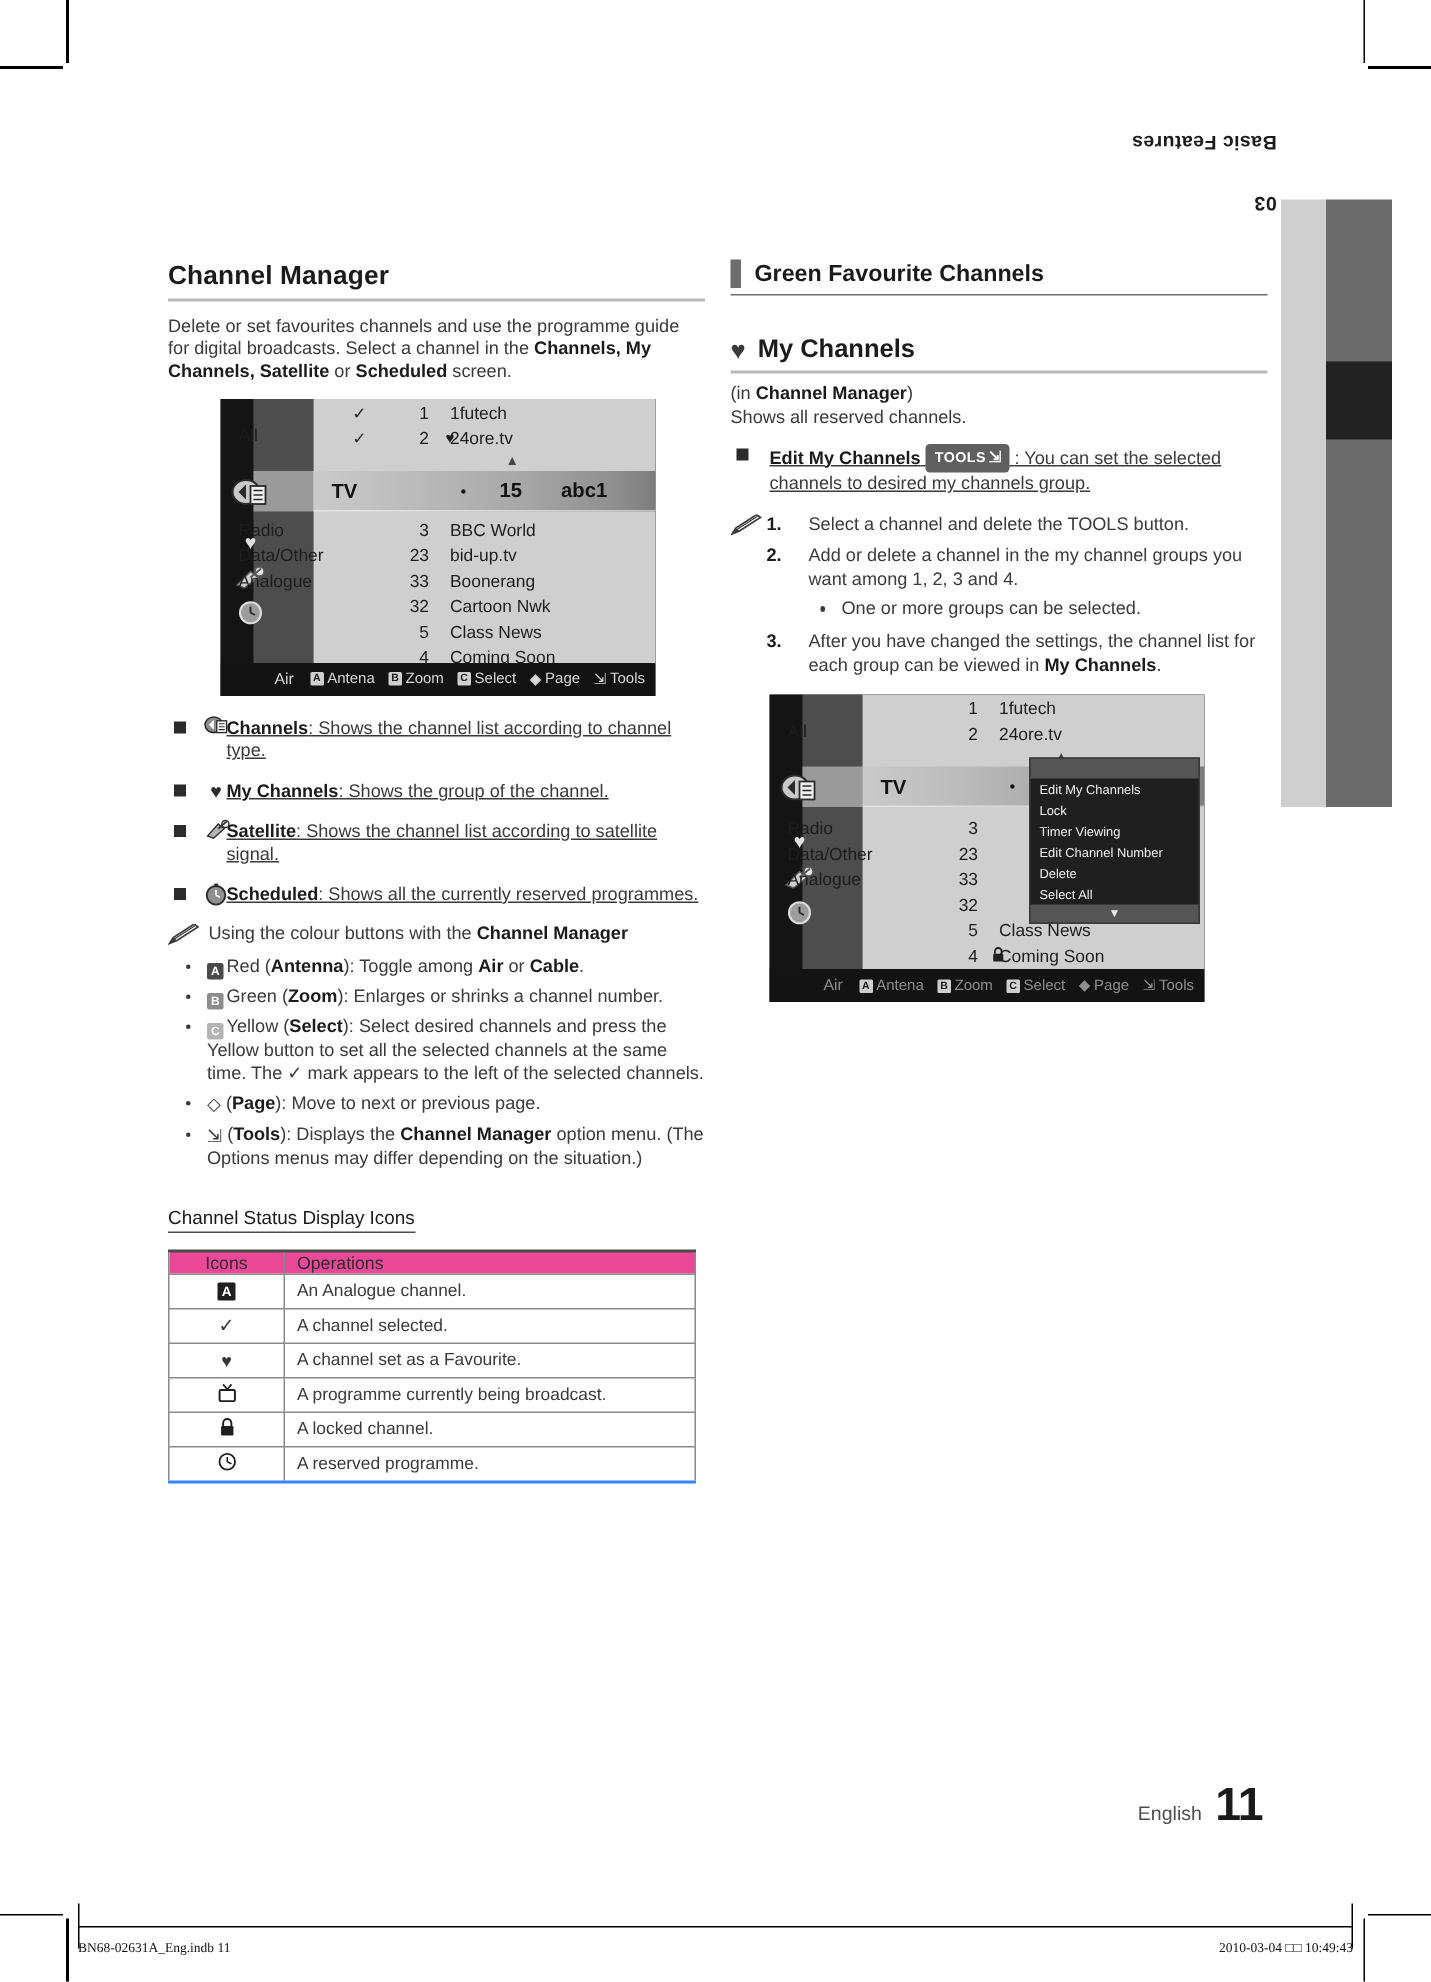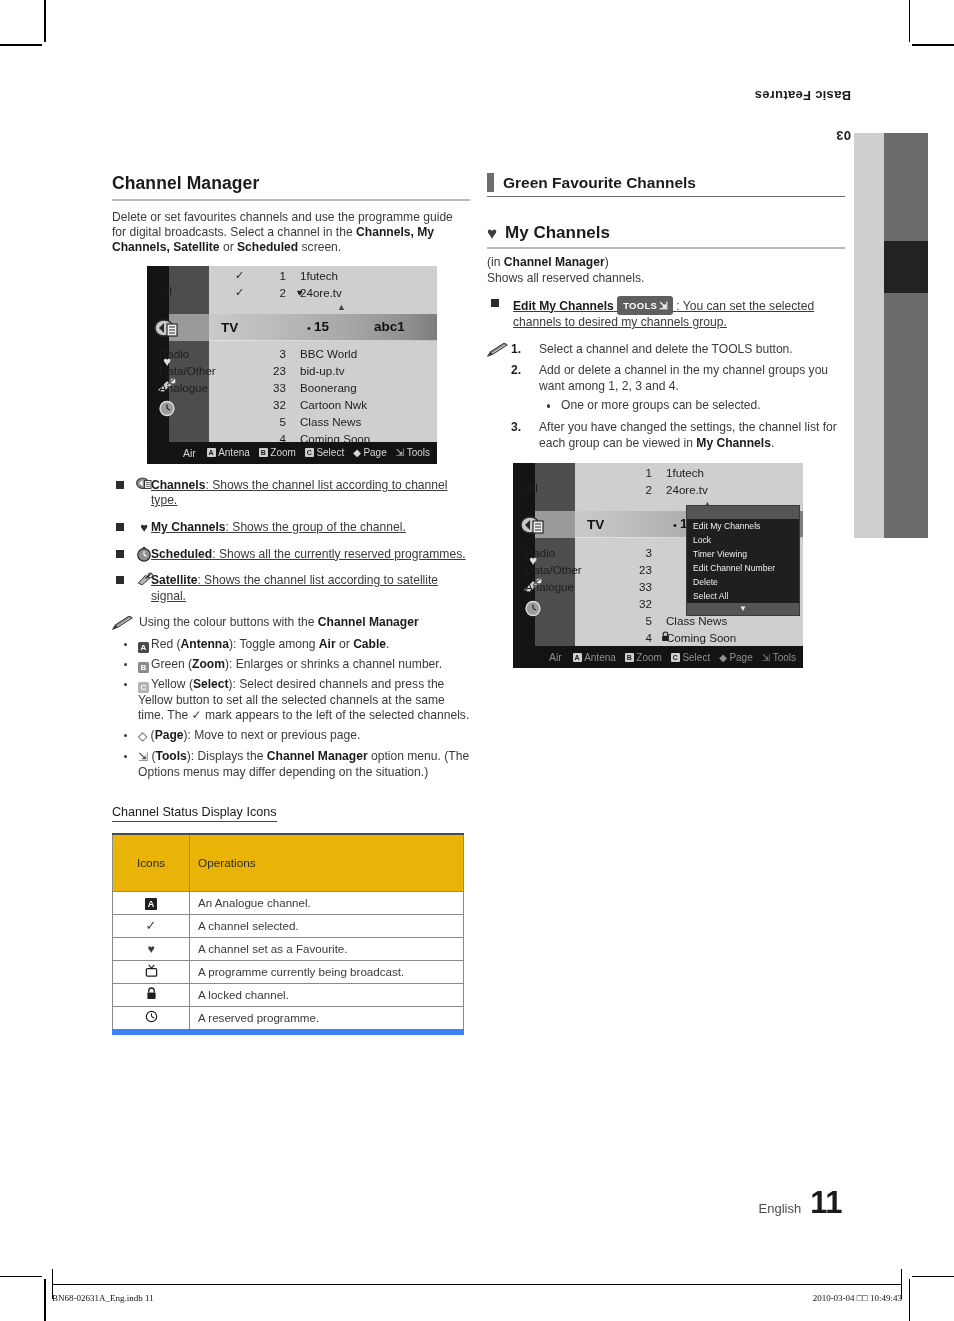--- a/index.html
+++ b/index.html
@@ -71,24 +71,24 @@
   
   .toolspill{display:inline-block;background:#5f5f5f;color:#fff;font-size:9.5px;font-weight:bold;letter-spacing:.3px;
              padding:2px 5px 2px 6px;border-radius:3px;vertical-align:1px;}
   .toolspill .g{font-size:10px;margin-left:2px;}
 
   
   h3.sub{font-size:12.6px;font-weight:normal;color:#1b1b1b;margin:20px 0 3px 0;display:inline-block;border-bottom:1.4px solid #4a4a4a;padding-bottom:2px;}
 
   
   table.icons{border-collapse:collapse;width:352px;margin-top:8px;font-size:11.6px;color:#3a3a3a;}
-  table.icons th{background:#eab308;font-weight:normal;color:#2b2b2b;font-size:11.8px;padding:21px 0;border:1px solid #8a8a8a;}
+  table.icons th{background:#ec4899;font-weight:normal;color:#2b2b2b;font-size:11.8px;padding:0 0;border:1px solid #8a8a8a;}
   table.icons td{border-left:1px solid #8a8a8a;border-right:1px solid #8a8a8a;border-bottom:1px solid #8a8a8a;padding:3px 0 3px 8px;height:16px;}
   table.icons td.c{text-align:center;padding-left:0;width:76px;}
-  table.icons tr:last-child td{border-bottom:6px solid #3b82f6;}
+  table.icons tr:last-child td{border-bottom:2px solid #3b82f6;}
   table.icons thead tr th{border-top:2px solid #4a4a4a;}
 
   
   .tv{position:relative;background:#1c1c1c;overflow:hidden;font-family:"Liberation Sans",sans-serif;}
   .tv1{width:290px;height:198px;margin:10px 0 0 35px;}
   .tv2{width:290px;height:205px;margin:12px 0 0 26px;}
 
   .tv .leftband{position:absolute;left:0;top:0;bottom:0;width:22px;background:#141414;}
   .tv .chword{position:absolute;left:2px;top:50%;transform:translateY(-50%) rotate(90deg);transform-origin:center;
                color:#f2f2f2;font-size:12.5px;white-space:nowrap;letter-spacing:.4px;}
@@ -100,21 +100,21 @@
   .tv .row .num{position:absolute;left:105px;width:34px;text-align:right;}
   .tv .row .chk{position:absolute;left:88px;font-size:11px;}
   .tv .row .hrt{position:absolute;left:150px;font-size:10px;}
   .tv .row .nm{position:absolute;left:153px;}
 
   .tv .selrow{position:absolute;left:0;right:0;height:27px;
      background:linear-gradient(90deg,#cacaca 0%,#bdbdbd 25%,#a8a8a8 60%,#8f8f8f 88%,#7d7d7d 100%);
      box-shadow:0 -1px 0 rgba(255,255,255,.5) inset;}
   .tv .selrow .cat{position:absolute;left:12px;top:6px;font-size:13.5px;font-weight:bold;color:#111;}
   .tv .selrow .dot{position:absolute;left:98px;top:8px;font-size:11px;color:#111;}
-  .tv .selrow .num{position:absolute;left:105px;top:5px;width:34px;font-size:13.5px;font-weight:bold;color:#111;}
+  .tv .selrow .num{position:absolute;left:105px;top:5px;width:34px;text-align:right;font-size:13.5px;font-weight:bold;color:#111;}
   .tv .selrow .nm{position:absolute;left:165px;top:5px;font-size:13.5px;font-weight:bold;color:#111;}
   .tv .selicon{position:absolute;left:22px;width:40px;height:27px;background:#9a9a9a;}
 
   .tv .statusbar{position:absolute;left:0;right:0;bottom:0;height:22px;background:#131313;display:flex;align-items:center;}
   .tv .statusbar .air{position:absolute;left:36px;color:#d6d6d6;font-size:10.5px;}
   .tv .statusbar .keys{position:absolute;right:7px;display:flex;align-items:center;gap:9px;color:#d6d6d6;font-size:10px;}
   .tv .statusbar .keys span.k{display:inline-flex;align-items:center;gap:2.5px;}
   .tv .statusbar .kb{display:inline-block;width:9px;height:9px;line-height:9px;text-align:center;font-size:7px;font-weight:bold;color:#1a1a1a;border-radius:1px;background:#cfcfcf;}
 
   .tv .upmark{position:absolute;left:190px;font-size:9px;color:#444;}
@@ -310,40 +310,40 @@
         </span>
         <b>Channels</b><span>: Shows the channel list according to channel type.</span>
       </li>
       <li>
         <span class="sqm"></span>
         <span class="ico" style="font-size:13px;color:#2b2b2b;top:0;">♥</span>
         <b>My Channels</b><span>: Shows the group of the channel.</span>
       </li>
       <li>
         <span class="sqm"></span>
+        <span class="ico" style="top:-2px;">
+          <svg width="19" height="15" viewBox="0 0 24 18">
+            <path d="M3 15 L12 5 L17 9 L8 17 Z" fill="#b5b5b5" stroke="#2e2e2e" stroke-width="1.2"></path>
+            <circle cx="18" cy="5" r="3" fill="#f2f2f2" stroke="#2e2e2e" stroke-width="1.2"></circle>
+            <line x1="12" y1="9" x2="19" y2="3" stroke="#2e2e2e" stroke-width="1.4"></line>
+          </svg>
+        </span>
+        <b>Satellite</b><span>: Shows the channel list according to satellite signal.</span>
+      </li>
+      <li>
+        <span class="sqm"></span>
         <span class="ico" style="top:-1px;">
           <svg width="16" height="16" viewBox="0 0 18 18">
             <circle cx="9" cy="10" r="7" fill="#8f8f8f" stroke="#2b2b2b" stroke-width="1.4"></circle>
             <rect x="7.6" y="1.2" width="3" height="2.2" fill="#2b2b2b"></rect>
             <line x1="9" y1="10" x2="9" y2="6" stroke="#fff" stroke-width="1.3"></line>
             <line x1="9" y1="10" x2="12" y2="11.5" stroke="#fff" stroke-width="1.3"></line>
           </svg>
         </span>
         <b>Scheduled</b><span>: Shows all the currently reserved programmes.</span>
-      </li>
-      <li>
-        <span class="sqm"></span>
-        <span class="ico" style="top:-2px;">
-          <svg width="19" height="15" viewBox="0 0 24 18">
-            <path d="M3 15 L12 5 L17 9 L8 17 Z" fill="#b5b5b5" stroke="#2e2e2e" stroke-width="1.2"></path>
-            <circle cx="18" cy="5" r="3" fill="#f2f2f2" stroke="#2e2e2e" stroke-width="1.2"></circle>
-            <line x1="12" y1="9" x2="19" y2="3" stroke="#2e2e2e" stroke-width="1.4"></line>
-          </svg>
-        </span>
-        <b>Satellite</b><span>: Shows the channel list according to satellite signal.</span>
       </li>
     </ul>
 
     <div class="note">
       <span class="pen">
         <svg width="21" height="14" viewBox="0 0 21 14">
           <path d="M1 13 L6 11 L20 2 L17.5 0 L3.5 9 Z" fill="none" stroke="#3a3a3a" stroke-width="1.1"></path>
           <path d="M1 13 L6 11 L3.5 9 Z" fill="#3a3a3a"></path>
           <line x1="4" y1="10.2" x2="18" y2="1.2" stroke="#3a3a3a" stroke-width=".8"></line>
         </svg>

